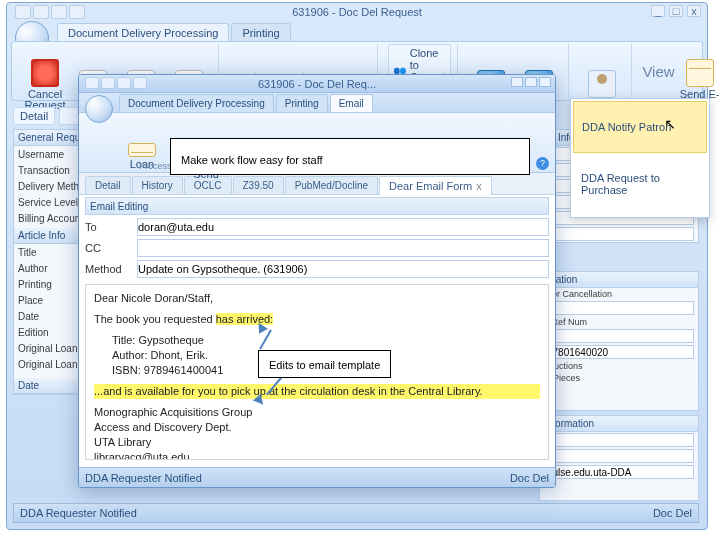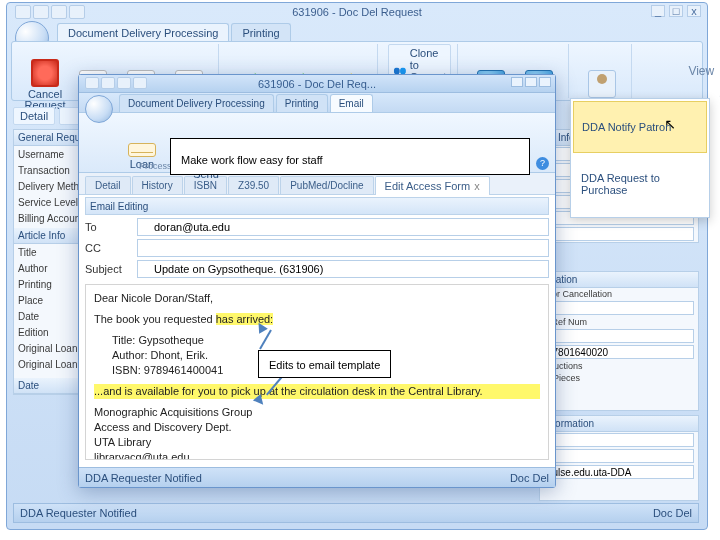--- a/index.html
+++ b/index.html
@@ -66,21 +66,21 @@
 
   .tabstrip{height:22px;background:#eaf1fa;border-bottom:1px solid #bcd3ea;display:flex;align-items:flex-end;padding-left:6px;gap:1px;}
   .ts-tab{padding:3px 9px;font-size:10px;color:#3a5d88;background:#dfeaf7;border:1px solid #bcd3ea;border-bottom:none;border-radius:2px 2px 0 0;}
   .ts-tab.active{background:#fff;position:relative;top:1px;}
   .ts-close{margin-left:4px;color:#888;}
 
   .form-area{padding:0 6px;}
   .section-hdr{height:18px;background:linear-gradient(#eaf3fd,#d4e5f8);border:1px solid #bcd3ea;color:#2b4f7d;font-size:10px;line-height:18px;padding:0 4px;margin-top:2px;}
   .frow{display:flex;align-items:center;margin-top:3px;gap:6px;}
   .frow label{width:46px;font-size:11px;color:#333;}
-  .frow input{flex:1;height:18px;border:1px solid #b7cfe8;padding:0 16px;font-size:11px;}
+  .frow input{flex:1;height:18px;border:1px solid #b7cfe8;padding:0 0;font-size:11px;}
 
   .email-body{margin-top:6px;border:1px solid #d4d4d4;background:#fff;padding:6px 8px;height:176px;overflow:hidden;font-size:11px;color:#222;line-height:15px;}
   .hl{background:#fff86b;}
   .indent{padding-left:18px;}
 
   .statusbar{position:absolute;left:0;right:0;bottom:0;height:20px;background:linear-gradient(#cfe2f8,#b5d0ee);border-top:1px solid #9dbde0;display:flex;justify-content:space-between;align-items:center;padding:0 6px;color:#2b4f7d;font-size:11px;}
 
   
   .ddmenu{position:absolute;right:10px;top:98px;width:140px;background:#fff;border:1px solid #b7cfe8;box-shadow:0 3px 10px rgba(0,0,0,.2);padding:2px 0;z-index:20;}
   .ddmenu .mi{padding:19px 10px;font-size:11px;color:#2b4f7d;cursor:pointer;}
@@ -161,21 +161,21 @@
           <div class="ico ico-globe"></div>
         </div>
     </div>
     <div class="rgrp">
       <div class="big-btn">
           <div class="ico ico-user"></div>
         </div>
     </div>
     <div class="rgrp" style="border-right:none">
       <div style="display:flex;flex-direction:column;gap:2px">
-        <span style="font-size:12px;color:#6b86a8;margin-left:46px;">View</span>
+        <span style="font-size:15px;color:#6b86a8;">View</span>
       </div>
       <div class="big-btn">
           <div class="ico ico-mail"></div>
           <span>Send E-Mail</span>
         </div>
     </div>
   </div>
 
   <div class="outer-sidetabs">
     <div class="sidetab">Detail</div>
@@ -342,38 +342,38 @@
 on Send</span>
       </div>
     <span class="lbl proc">Process</span>
     <div style="position:absolute;right:40px;bottom:1px;font-size:9px;color:#6b86a8">Email</div>
     <div class="help-dot">?</div>
   </div>
 
   <div class="tabstrip">
     <div class="ts-tab">Detail</div>
     <div class="ts-tab">History</div>
-    <div class="ts-tab">ISBN</div>
+    <div class="ts-tab">OCLC</div>
     <div class="ts-tab">Z39.50</div>
     <div class="ts-tab">PubMed/Docline</div>
-    <div class="ts-tab active"><span>Edit Access Form</span><span class="ts-close">x</span></div>
+    <div class="ts-tab active"><span>Dear Email Form</span><span class="ts-close">x</span></div>
   </div>
 
   <div class="form-area">
     <div class="section-hdr">Email Editing</div>
     <div class="frow">
         <label>To</label>
         <input value="doran@uta.edu" style="">
       </div>
     <div class="frow">
         <label>CC</label>
         <input value="" style="">
       </div>
     <div class="frow">
-        <label>Subject</label>
+        <label>Method</label>
         <input value="Update on Gypsotheque. (631906)" style="">
       </div>
 
     <div class="email-body">
       <div>Dear Nicole Doran/Staff,</div>
       <div style="height:6px"></div>
       <div><span>The book you requested </span><span class="hl">has arrived:</span></div>
       <div style="height:6px"></div>
       <div class="indent">Title: Gypsotheque</div>
       <div class="indent">Author: Dhont, Erik.</div>

